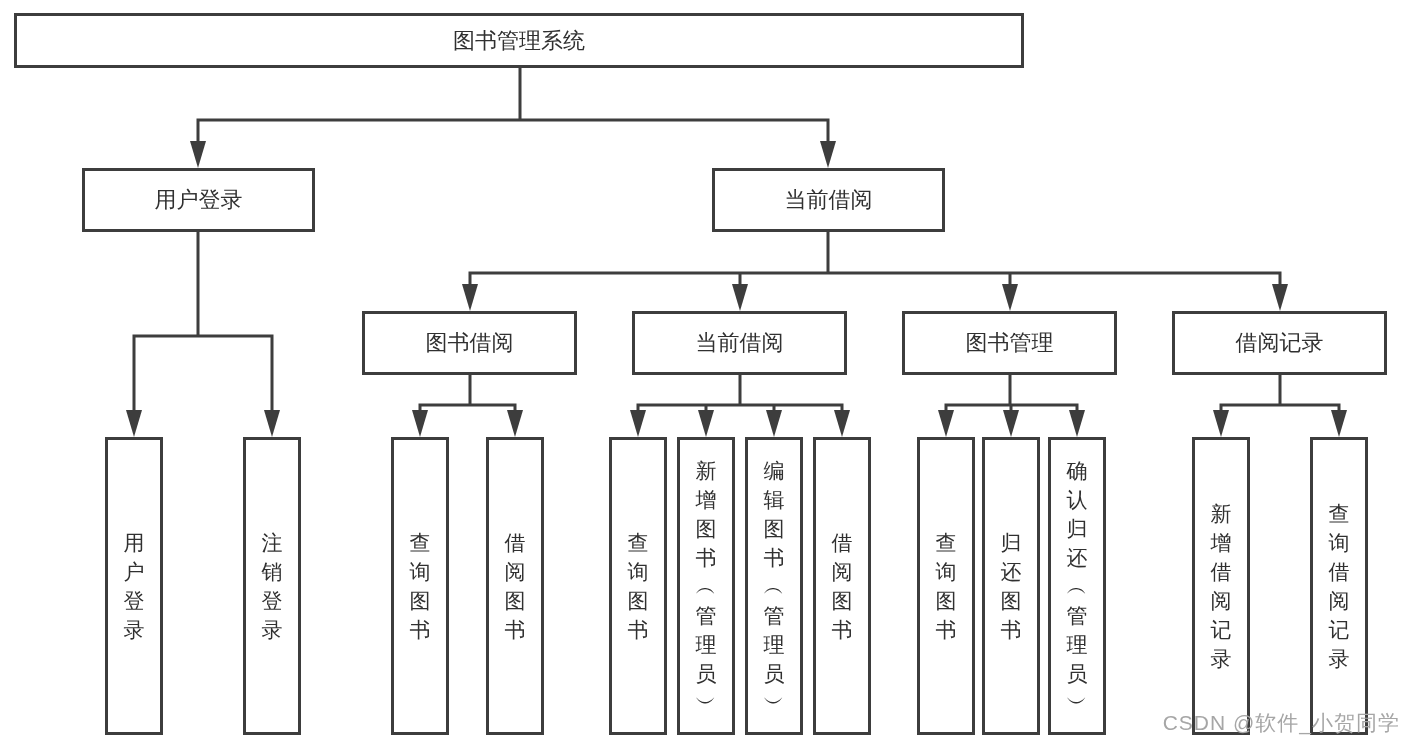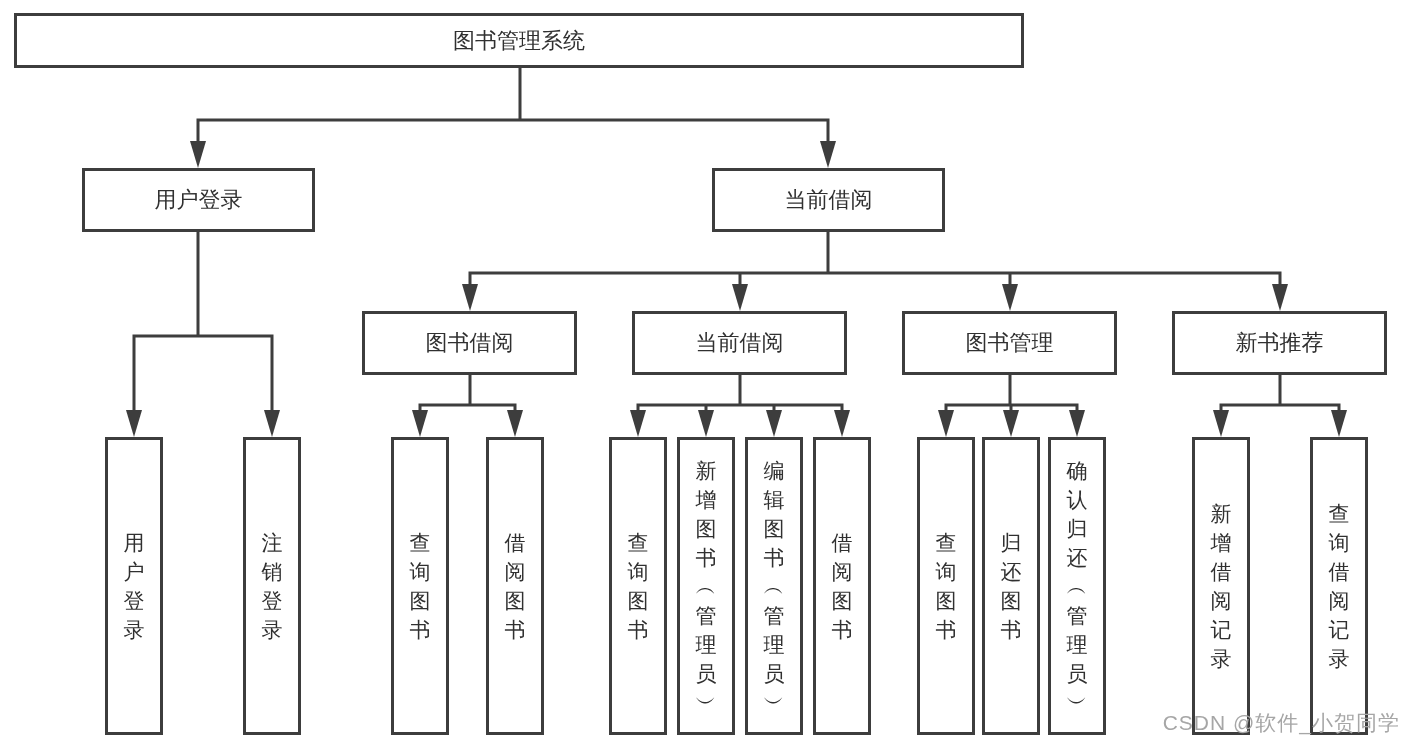--- a/index.html
+++ b/index.html
@@ -125,21 +125,21 @@
   <div class="node l3" style="left:362px">
     <span>图书借阅</span>
   </div>
   <div class="node l3" style="left:632px">
     <span>当前借阅</span>
   </div>
   <div class="node l3" style="left:902px">
     <span>图书管理</span>
   </div>
   <div class="node l3" style="left:1172px">
-    <span>新书推荐</span>
+    <span>借阅记录</span>
   </div>
 
   <div class="node leaf" style="left:105px">
     <span class="vtext">
         <div>用</div>
         <div>户</div>
         <div>登</div>
         <div>录</div>
       </span>
   </div>

